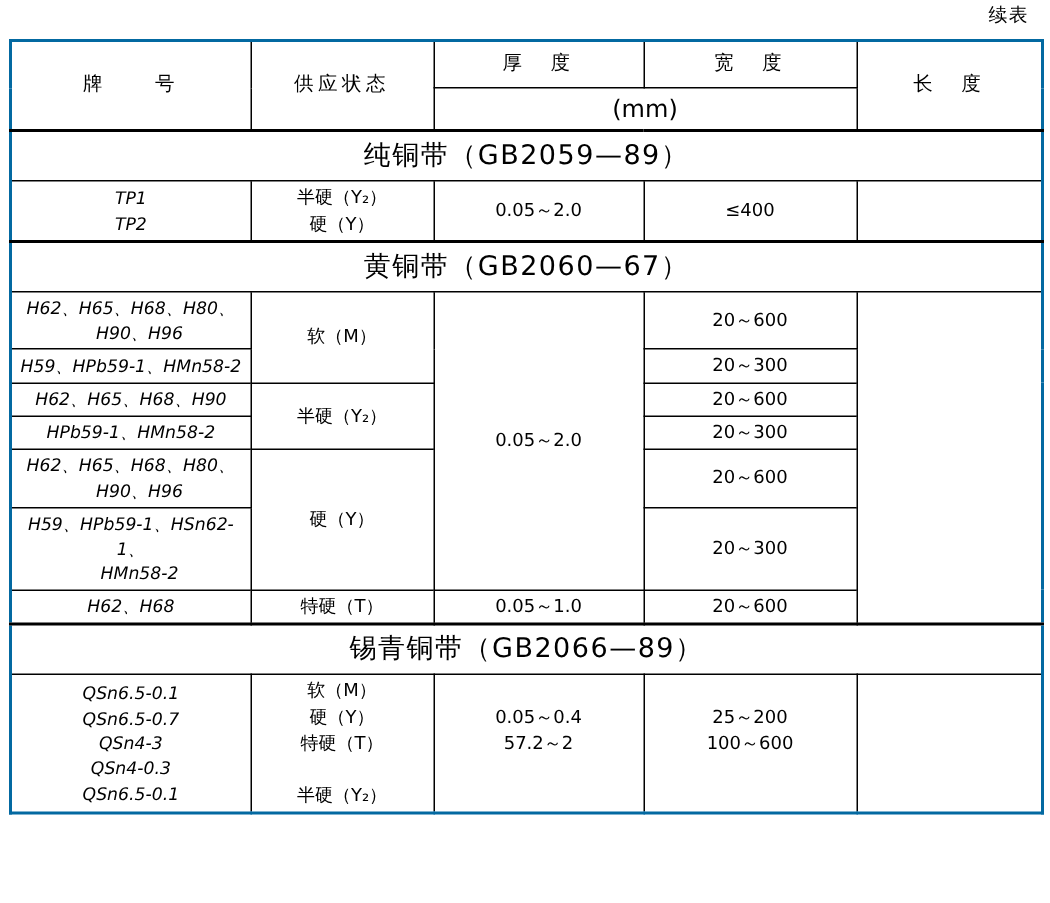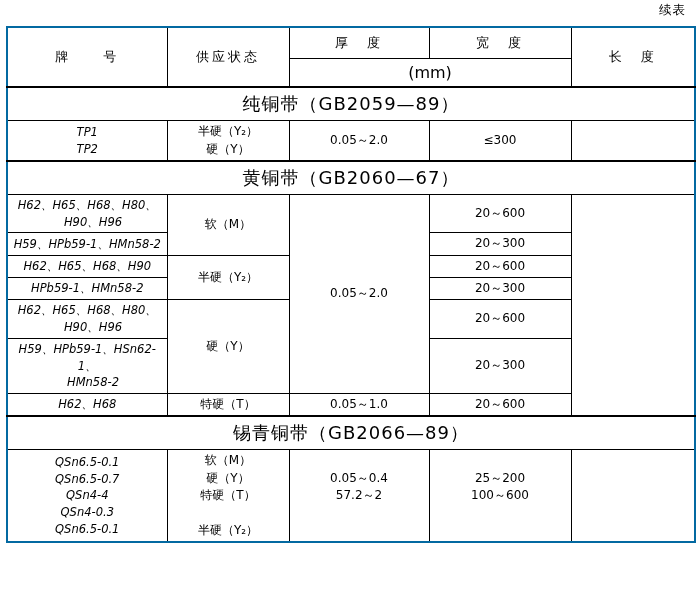--- a/index.html
+++ b/index.html
@@ -109,21 +109,21 @@
       <tr>
         <td class="grade two-line">
           <div>TP1</div>
           <div>TP2</div>
         </td>
         <td class="two-line">
           <div>半硬（Y₂）</div>
           <div>硬（Y）</div>
         </td>
         <td>0.05～2.0</td>
-        <td>≤300</td>
+        <td>≤400</td>
         <td></td>
       </tr>
 
       <tr>
         <td colspan="5" class="sec thickband">黄铜带（GB2060—67）</td>
       </tr>
 
       <tr>
         <td class="grade two-line tall">
           <div>H62、H65、H68、H80、</div>
@@ -170,21 +170,21 @@
       </tr>
 
       <tr>
         <td colspan="5" class="sec thickband">锡青铜带（GB2066—89）</td>
       </tr>
 
       <tr class="lastgrp">
         <td class="grade">
           <div>QSn6.5-0.1</div>
           <div>QSn6.5-0.7</div>
-          <div>QSn4-4</div>
+          <div>QSn4-3</div>
           <div>QSn4-0.3</div>
           <div>QSn6.5-0.1</div>
         </td>
         <td>
           <div>软（M）</div>
           <div>硬（Y）</div>
           <div>特硬（T）</div>
           <div>&nbsp;</div>
           <div>半硬（Y₂）</div>
         </td>

